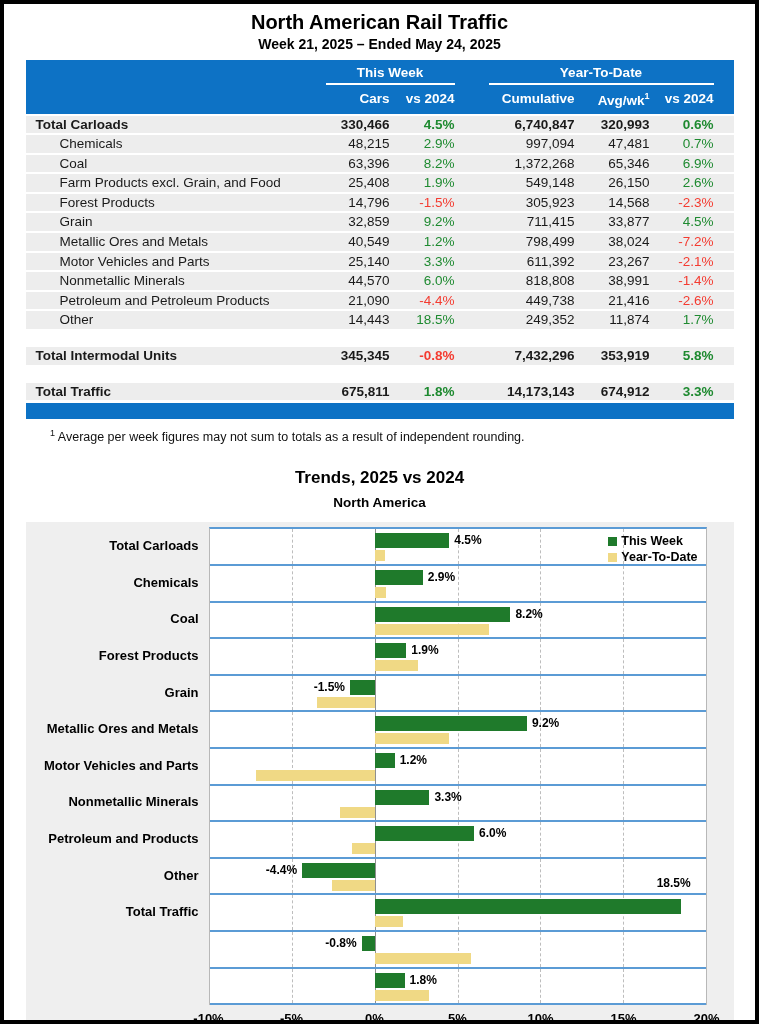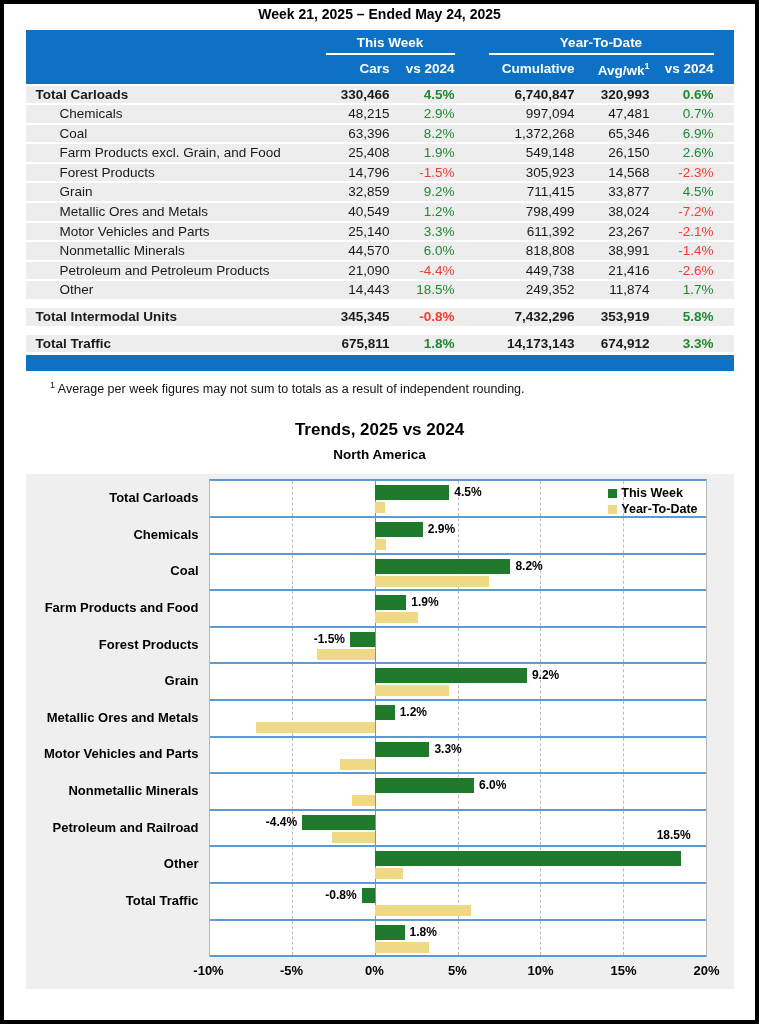--- a/index.html
+++ b/index.html
@@ -19,21 +19,21 @@
   .gh { text-align:center; padding-bottom:2px; }
   .gh-tw { grid-column:2 / span 2; }
   .gh-ytd { grid-column:4 / span 3; }
   .gh .uline { display:block; border-bottom:2px solid #fff; padding-bottom:3px; }
   .gh-ytd .uline { margin-left:34px; }
   .thead .col-hdr { text-align:right; padding:4px 0 6px 0; }
   .thead sup { font-size:9px; }
   .tbody { margin-top:2px; }
   .trow { background:var(--row-gray,#ededed); height:17.6px; line-height:17.6px; font-size:13.5px; margin-bottom:2px; color:#1a1a1a; }
   .trow.total { font-weight:bold; }
-  .trow.gap { margin-top:9px; }
+  .trow.gap { margin-top:18px; }
   .trow .lbl { padding-left:34px; white-space:nowrap; overflow:hidden; }
   .trow.total .lbl { padding-left:10px; }
   .trow .num { text-align:right; }
   .trow .pos { color:var(--pos-green,#1e8a30); }
   .trow .neg { color:var(--neg-red,#f43b30); }
   .blue-band { width:708px; height:16px; margin:3px auto 0 auto; background:var(--header-blue,#0d72c5); }
   .footnote { margin:9px 0 0 46px; font-size:12.5px; color:#111; }
   .footnote sup { font-size:9px; }
 
   
@@ -61,20 +61,21 @@
 
   
   .footer-bar { position:absolute; left:0; right:0; bottom:0; height:21px; background:var(--header-blue,#0d72c5);
     color:#fff; font-size:14px; font-weight:bold; display:flex; justify-content:space-between; align-items:center; padding:0 7px 0 6px; }
 </style>
 </head>
 <body>
 
 <div class="page">
 
+  <div class="page-title">North American Rail Traffic</div>
   <div class="page-subtitle">Week 21, 2025 – Ended May 24, 2025</div>
 
   <div class="rail-table">
     <div class="thead">
       <div class="grid-row">
         <div></div>
         <div class="gh gh-tw">
           <span class="uline">This Week</span>
         </div>
         <div class="gh gh-ytd">
@@ -207,27 +208,26 @@
 
   <div class="chart-title">Trends, 2025 vs 2024</div>
   <div class="chart-subtitle">North America</div>
 
   <div class="chart-wrap">
     <div class="chart-body">
       <div class="cat-col" id="cat-col">
           <div class="cat-cell">Total Carloads</div>
           <div class="cat-cell">Chemicals</div>
           <div class="cat-cell">Coal</div>
-          <div class="cat-cell">Farm Products and Food</div>
           <div class="cat-cell">Forest Products</div>
           <div class="cat-cell">Grain</div>
           <div class="cat-cell">Metallic Ores and Metals</div>
           <div class="cat-cell">Motor Vehicles and Parts</div>
           <div class="cat-cell">Nonmetallic Minerals</div>
-          <div class="cat-cell">Petroleum and Railroad</div>
+          <div class="cat-cell">Petroleum and Products</div>
           <div class="cat-cell">Other</div>
           <div class="cat-cell">Total Traffic</div>
         </div>
       <div class="plot" id="plot">
         <div class="legend">
           <div class="legend-item">
             <span class="swatch tw"></span>
             <span>This Week</span>
           </div>
           <div class="legend-item">

